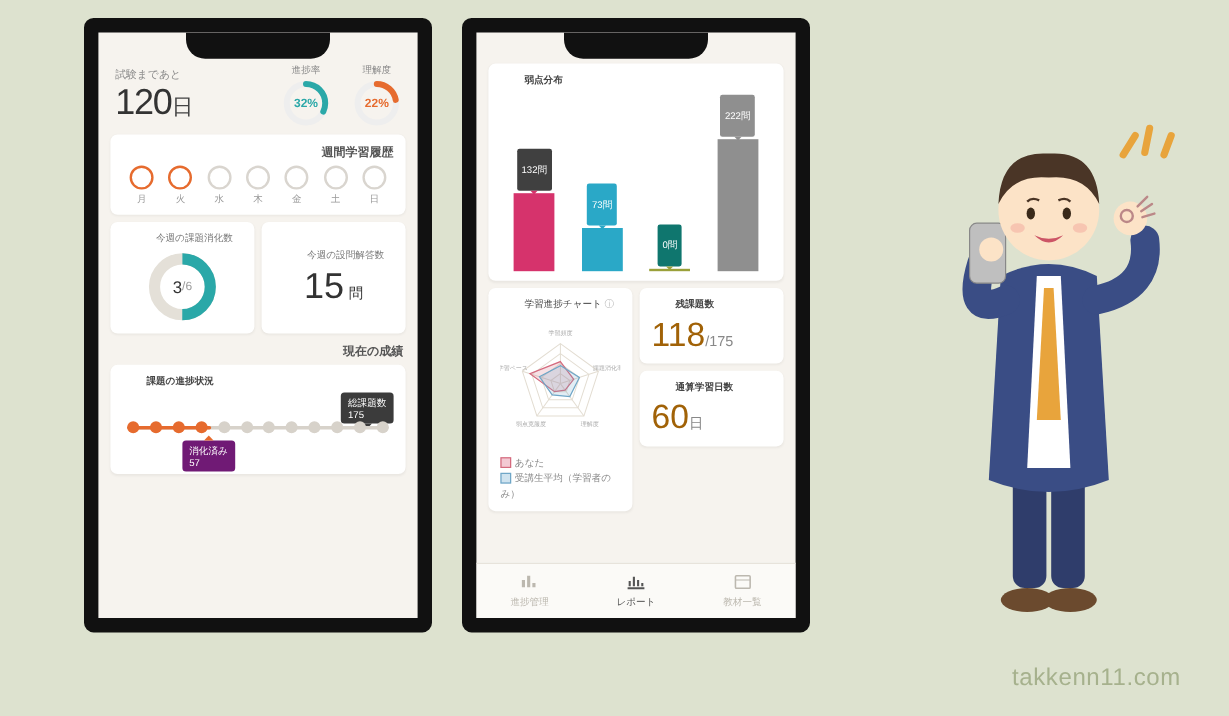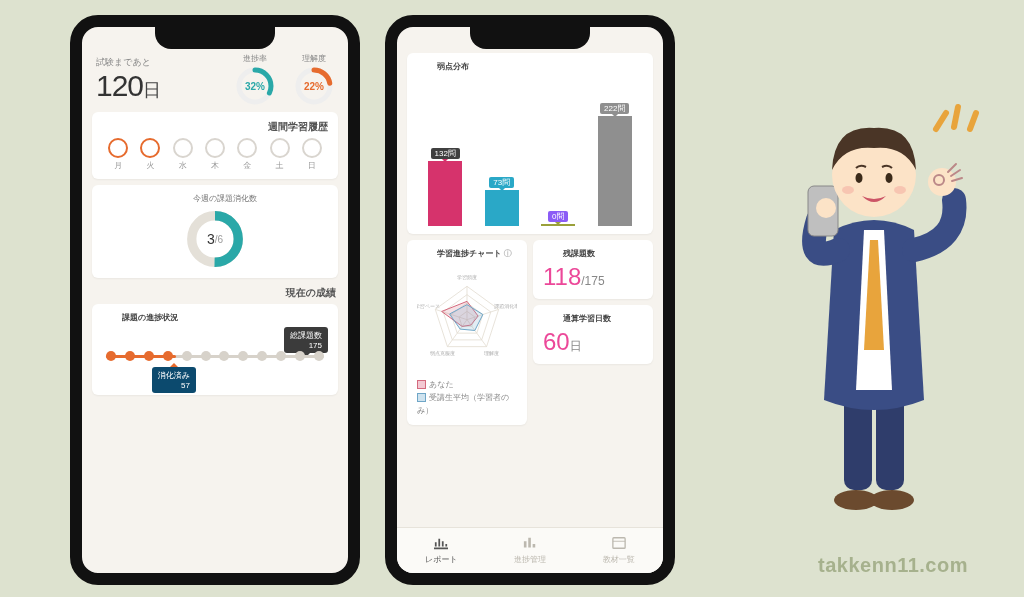--- a/index.html
+++ b/index.html
@@ -5,23 +5,23 @@
   * { box-sizing: border-box; margin: 0; padding: 0; }
   body {
     width: 1024px; height: 597px;
     background: #dde2cf;
     font-family: -apple-system, "Hiragino Sans", "Yu Gothic", sans-serif;
     position: relative;
     overflow: hidden;
   }
   .frame {
     position: absolute;
-    width: 290px; height: 570px;
+    width: 290px; height: 512px;
     border: 12px solid #111;
-    border-radius: 28px;
+    border-radius: 8px;
     background: #f6f3ee;
     overflow: hidden;
   }
   .frame.left  { left: 70px;  top: 15px; }
   .frame.right { left: 385px; top: 15px; }
   .notch {
     position: absolute; top: 0; left: 50%; transform: translateX(-50%);
     width: 120px; height: 22px; background: #111;
     border-radius: 0 0 16px 16px; z-index: 10;
   }
@@ -62,21 +62,21 @@
   .two-cards .card { flex: 1; text-align: center; }
   .mini-title { font-size: 8px; color: #777; margin-bottom: 4px; padding-left: 20px; }
   .donut { width: 62px; height: 62px; margin: 0 auto; position: relative; }
   .donut .ctr {
     position: absolute; inset: 0; display: flex; align-items: center; justify-content: center;
     font-size: 14px; color: #333;
   }
   .bignum { font-size: 30px; color: #333; }
   .bignum .u { font-size: 12px; margin-left: 4px; }
   
-  .timeline { position: relative; height: 60px; margin-top: 4px; text-align: right; }
+  .timeline { position: relative; height: 60px; margin-top: 4px; }
   .track {
     position: absolute; top: 28px; left: 4px; right: 4px; height: 3px;
     background: #d7d2ca; border-radius: 2px;
   }
   .track .done {
     position: absolute; left: 0; top: 0; height: 100%;
     background: #e66b2e; border-radius: 2px;
   }
   .dots { position: absolute; top: 24px; left: 4px; right: 4px; display: flex; justify-content: space-between; }
   .dot { width: 10px; height: 10px; border-radius: 50%; background: #d7d2ca; }
@@ -84,60 +84,60 @@
   .bubble {
     position: absolute; padding: 3px 6px; border-radius: 3px; color: #fff;
     font-size: 8px; white-space: nowrap;
   }
   .bubble::after {
     content: ""; position: absolute; left: 50%; transform: translateX(-50%);
     border: 4px solid transparent;
   }
   .bubble.dark { background: #3b3b3b; right: 0; top: 0; }
   .bubble.dark::after { top: 100%; border-top-color: #3b3b3b; }
-  .bubble.org  { background: #0c4a6e; left: 22%; top: 40px; }
+  .bubble.org  { background: #701a75; left: 22%; top: 40px; }
   .bubble.org::after { bottom: 100%; border-bottom-color: #e66b2e; }
   
   .bar-chart { position: relative; height: 150px; display: flex; align-items: flex-end; justify-content: space-around; padding-top: 14px; }
   .bar-col { width: 40px; display: flex; flex-direction: column; align-items: center; }
   .bar-lbl {
-    font-size: 8px; color: #fff; padding: 0 4px; border-radius: 2px; margin-bottom: 2px;
+    font-size: 8px; color: #fff; padding: 12px 4px; border-radius: 2px; margin-bottom: 2px;
     position: relative;
   }
   .bar-lbl::after {
     content: ""; position: absolute; top: 100%; left: 50%; transform: translateX(-50%);
     border: 3px solid transparent;
   }
   .bar-rect { width: 34px; }
   .bar-xaxis { display: flex; justify-content: space-around; margin-top: 4px; }
   .bar-xaxis span { font-size: 8px; color: #888; text-align: center; width: 40px; }
   .grid2 { display: flex; gap: 6px; margin-top: 6px; }
   .grid2 .col { flex: 1; display: flex; flex-direction: column; gap: 6px; }
   .radar-box { position: relative; }
   .radar { width: 100%; height: 110px; }
   .legend { font-size: 8px; color: #888; margin-top: 4px; line-height: 1.6; }
   .legend .sw { display: inline-block; width: 9px; height: 9px; margin-right: 3px; vertical-align: middle; border: 1px solid; }
-  .stat .n { font-size: 24px; color: #ec4899; }
+  .stat .n { font-size: 28px; color: #a16207; }
   .stat .t { font-size: 12px; color: #888; }
   .tabbar {
     position: absolute; bottom: 0; left: 0; right: 0; height: 46px;
     background: #fbfaf7; border-top: 1px solid #e7e3db;
     display: flex;
   }
   .tabbar .tab {
     flex: 1; display: flex; flex-direction: column; align-items: center; justify-content: center;
     font-size: 8px; color: #bcb8af; gap: 2px;
   }
   .tabbar .tab.active { color: #555; }
   .tab svg { width: 18px; height: 14px; }
   
   .character { position: absolute; right: 50px; top: 90px; width: 200px; }
   .watermark {
-    position: absolute; right: 56px; bottom: 20px;
-    color: #a6b18d; font-size: 20px; font-weight: 700; letter-spacing: .5px;
+    position: absolute; right: 40px; bottom: 20px;
+    color: #a6b18d; font-size: 20px; font-weight: 400; letter-spacing: .5px;
   }
   .sparkles { position: absolute; right: 40px; top: 95px; }
 </style>
 </head>
 <body>
 
 <div class="frame left">
   <div class="notch"></div>
   <div class="screen">
 
@@ -212,20 +212,24 @@
             <circle cx="20" cy="20" r="15" fill="none" stroke="#e4e0d8" stroke-width="6"></circle>
             <circle id="donut-arc" cx="20" cy="20" r="15" fill="none" stroke="#2aa8a8" stroke-width="6" stroke-dasharray="47.123889803846886 94.24777960769379" transform="rotate(-90 20 20)"></circle>
           </svg>
           <div class="ctr">
               <span>3</span>
               <span style="font-size:10px;color:#999">/</span>
               <span style="font-size:10px;color:#999">6</span>
             </div>
         </div>
       </div>
+      <div class="card" style="display:flex;flex-direction:column;justify-content:center">
+        <div class="mini-title">今週の設問解答数</div>
+        <div class="bignum"><span>15</span><span class="u">問</span></div>
+      </div>
     </div>
 
     <div class="sec-title">現在の成績</div>
 
     <div class="card">
       <div class="mini-title" style="text-align:left;font-weight:700;color:#444">課題の進捗状況</div>
       <div class="timeline">
         <div class="bubble dark">
           <span>総課題数</span><br><span>175</span>
         </div>
@@ -268,38 +272,38 @@
       </div>
       <div class="bar-rect" style="height:65.4054054054054px;background:#d6336c"></div>
     </div>
     <div class="bar-col">
       <div class="bar-lbl" style="background:#2aa8c7">73問
         <style>.bar-col:nth-child(2) .bar-lbl::after{border-top-color:#2aa8c7}</style>
       </div>
       <div class="bar-rect" style="height:36.171171171171174px;background:#2aa8c7"></div>
     </div>
     <div class="bar-col">
-      <div class="bar-lbl" style="background:#8b5cf6">0問
+      <div class="bar-lbl" style="background:#0f766e">0問
         <style>.bar-col:nth-child(3) .bar-lbl::after{border-top-color:#9aa03a}</style>
       </div>
       <div class="bar-rect" style="height:2px;background:#9aa03a"></div>
     </div>
     <div class="bar-col">
       <div class="bar-lbl" style="background:#8f8f8f">222問
         <style>.bar-col:nth-child(4) .bar-lbl::after{border-top-color:#8f8f8f}</style>
       </div>
       <div class="bar-rect" style="height:110px;background:#8f8f8f"></div>
     </div>
         </div>
     </div>
 
     <div class="grid2">
       <div class="col">
         <div class="card radar-box">
-          <div class="mini-title" style="text-align:left;font-weight:700;color:#444">
+          <div class="mini-title" style="text-align:left;font-weight:400;color:#444">
             <span>学習進捗チャート</span>
             <span style="color:#bbb">ⓘ</span>
           </div>
           <svg class="radar" id="radar-svg" viewBox="0 0 120 120">
               <polygon points="60,52 69.51056516295154,58.90983005625053 65.87785252292473,70.09016994374947 54.12214747707527,70.09016994374947 50.489434837048464,58.90983005625053" fill="none" stroke="#e3ddd2"></polygon>
               <polygon points="60,42 79.02113032590307,55.819660112501055 71.75570504584947,78.18033988749895 48.24429495415054,78.18033988749895 40.97886967409693,55.819660112501055" fill="none" stroke="#e3ddd2"></polygon>
               <polygon points="60,32 88.53169548885461,52.729490168751575 77.6335575687742,86.27050983124842 42.366442431225806,86.27050983124843 31.46830451114539,52.72949016875158" fill="none" stroke="#e3ddd2"></polygon>
               <polygon points="60,22 98.04226065180615,49.6393202250021 83.51141009169893,94.36067977499789 36.48858990830108,94.3606797749979 21.957739348193854,49.63932022500211" fill="none" stroke="#e3ddd2"></polygon>
               <line x1="60" y1="62" x2="60" y2="22" stroke="#e3ddd2"></line>
               <text x="60" y="12" font-size="6" fill="#aaa" text-anchor="middle" dominant-baseline="middle">学習頻度</text>
@@ -326,31 +330,31 @@
           <span class="n">118</span><span class="t">/175</span>
         </div>
         <div class="card stat">
           <div class="mini-title" style="text-align:left;font-weight:600;color:#444">通算学習日数</div>
           <span class="n">60</span><span class="t">日</span>
         </div>
       </div>
     </div>
 
     <div class="tabbar" id="tabbar">
+        <div class="tab ">
+       <span><svg viewBox="0 0 20 16">
+              <path d="M3 13h3V6H3zM8 13h3V2H8zM13 13h3V9h-3z" fill="currentColor"></path>
+            </svg></span>
+       <span>進捗管理</span>
+        </div>
         <div class="tab active">
        <span><svg viewBox="0 0 20 16">
               <path d="M2 14h16M4 12V7m4 5V3m4 9V6m4 6V9" stroke="currentColor" stroke-width="2" fill="none"></path>
             </svg></span>
        <span>レポート</span>
-        </div>
-        <div class="tab ">
-       <span><svg viewBox="0 0 20 16">
-              <path d="M3 13h3V6H3zM8 13h3V2H8zM13 13h3V9h-3z" fill="currentColor"></path>
-            </svg></span>
-       <span>進捗管理</span>
         </div>
         <div class="tab ">
        <span><svg viewBox="0 0 20 16">
               <rect x="3" y="2" width="14" height="12" rx="1" fill="none" stroke="currentColor" stroke-width="1.5"></rect>
               <line x1="3" y1="6" x2="17" y2="6" stroke="currentColor"></line>
             </svg></span>
        <span>教材一覧</span>
         </div>
       </div>
   </div>

